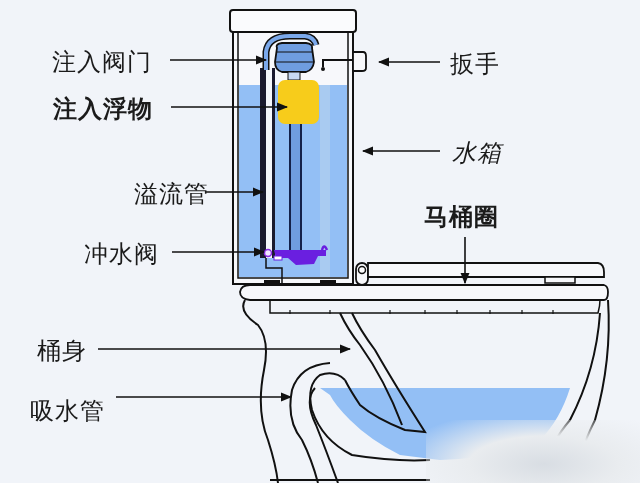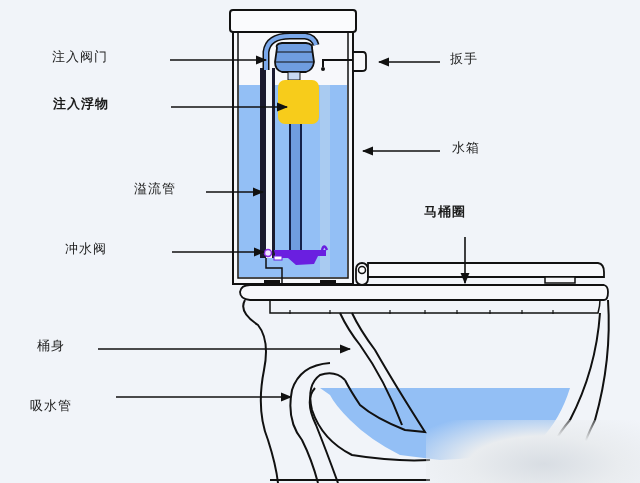--- a/index.html
+++ b/index.html
@@ -1,19 +1,19 @@
 <!DOCTYPE html>
 <html><head>
 <meta charset="utf-8">
 <style>
   html, body { margin: 0; padding: 0; }
   body { width: 640px; height: 483px; background: #f1f4f9; overflow: hidden; position: relative;
          font-family: "DejaVu Sans", sans-serif; }
   #diagram { position: absolute; left: 0; top: 0; width: 640px; height: 483px; }
-  .lbl { position: absolute; font-size: 13px; color: #1b1b1b; white-space: nowrap; letter-spacing: 1px; line-height: 1; }
+  .lbl { position: absolute; font-size: 24px; color: #1b1b1b; white-space: nowrap; letter-spacing: 1px; line-height: 1; }
   .blur { position: absolute; left: 426px; top: 420px; width: 214px; height: 63px;
           background: radial-gradient(ellipse at 55% 70%, #d8dde3 0%, #e9ecef 45%, rgba(241,244,249,0.0) 90%); }
 </style>
 </head>
 <body>
 
 <svg id="diagram" viewBox="0 0 640 483" xmlns="http://www.w3.org/2000/svg">
   <defs>
     <marker id="arr" viewBox="0 0 10 10" refX="9" refY="5" markerWidth="7" markerHeight="7" orient="auto-start-reverse">
       <path d="M0,1 L10,5 L0,9 Z" fill="#111"></path>
@@ -120,18 +120,18 @@
     <line x1="440" y1="151" x2="363" y2="151" marker-end="url(#arr)"></line>
     <line x1="465" y1="237" x2="465" y2="283" marker-end="url(#arr)"></line>
   </g>
 </svg>
 
 <div class="blur"></div>
 
 <div class="lbl" style="left:52px;top:50px;">注入阀门</div>
 <div class="lbl" style="left:53px;top:97px;font-weight:bold;">注入浮物</div>
 <div class="lbl" style="left:134px;top:182px;">溢流管</div>
-<div class="lbl" style="left:65px;top:242px;">冲水阀</div>
+<div class="lbl" style="left:84px;top:242px;">冲水阀</div>
 <div class="lbl" style="left:37px;top:339px;">桶身</div>
 <div class="lbl" style="left:30px;top:399px;">吸水管</div>
 <div class="lbl" style="left:450px;top:52px;font-family:Liberation Serif, serif;">扳手</div>
-<div class="lbl" style="left:452px;top:141px;">水箱</div>
+<div class="lbl" style="left:452px;top:141px;font-style:italic;">水箱</div>
 <div class="lbl" style="left:424px;top:205px;font-weight:bold;">马桶圈</div>
 
 </body></html>

